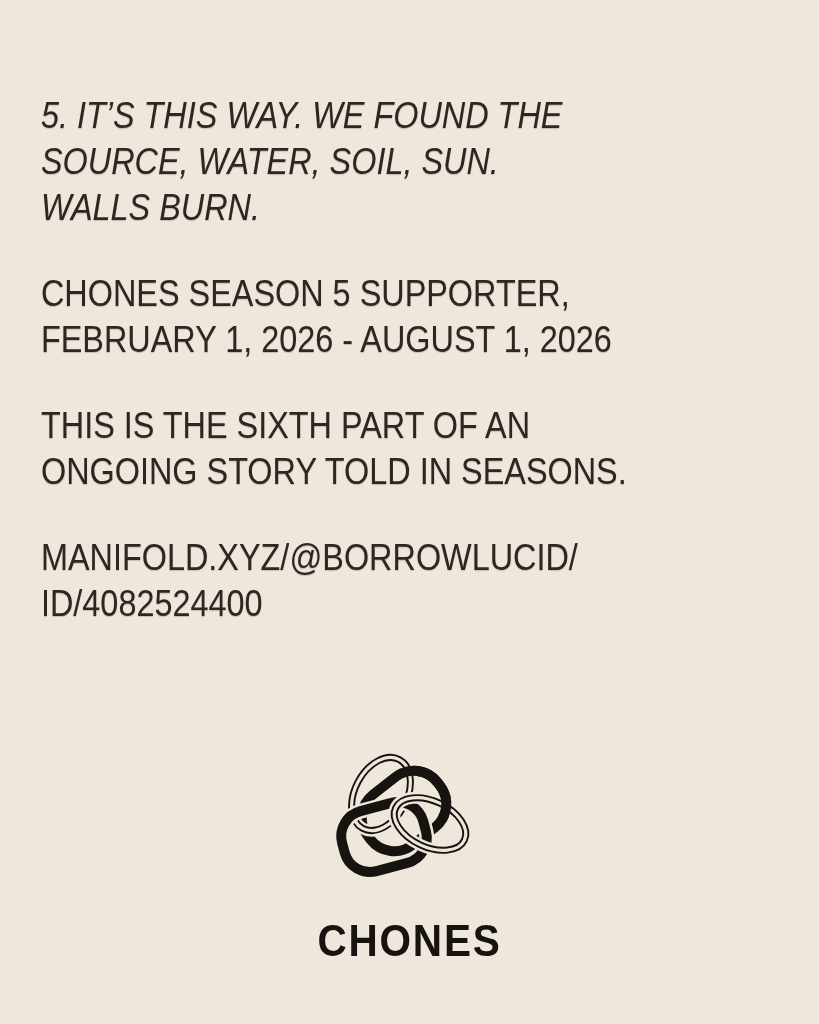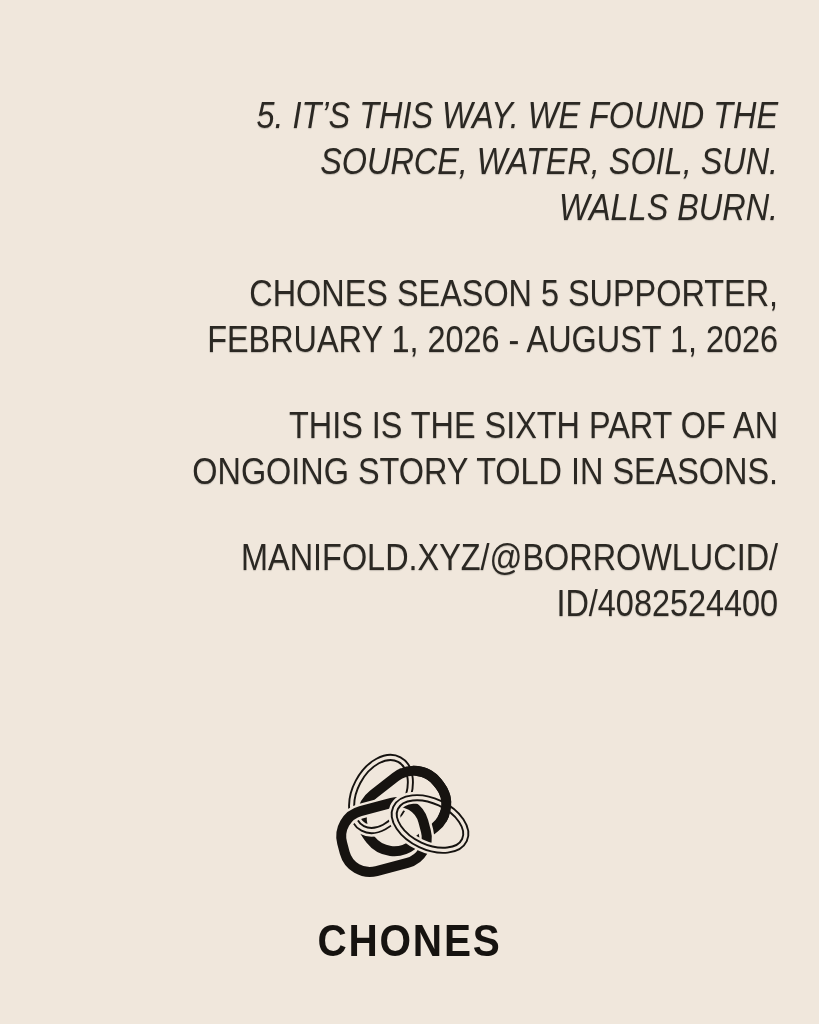--- a/index.html
+++ b/index.html
@@ -11,21 +11,21 @@
   body{
     width:819px;height:1024px;
     background:var(--bg);
     overflow:hidden;
     position:relative;
     font-family:"Liberation Sans", sans-serif;
   }
   .poster{position:absolute;inset:0;}
   .text-col{
     position:absolute;top:93px;left:0;right:0;
-    text-align:right;
+    text-align:left;
     color:var(--ink);
   }
   .para{
     margin:0 0 40px 0;
     font-size:36px;
     line-height:46px;
     letter-spacing:0px;
     transform:scaleX(0.9);
     transform-origin:50% 0;
     text-shadow:0 1px 1px rgba(43,40,35,0.22);

